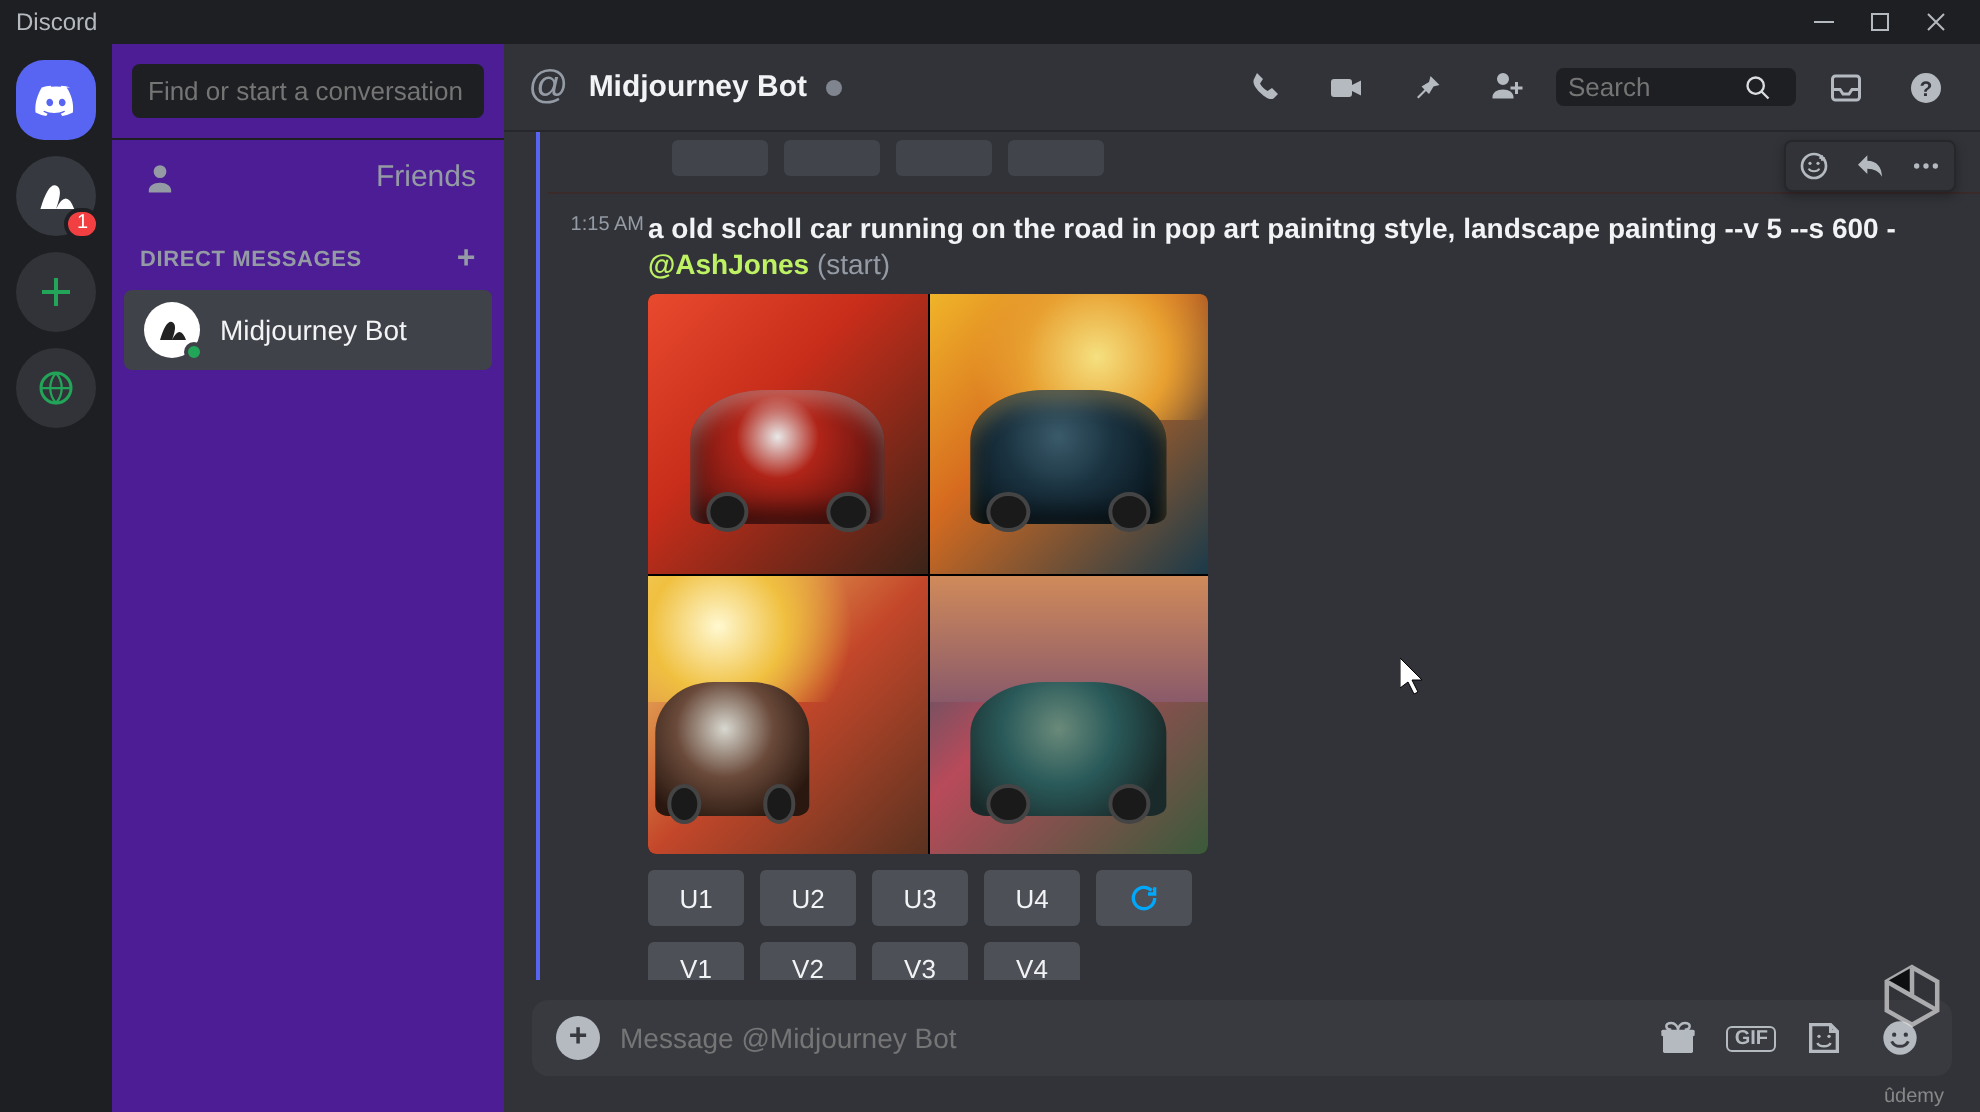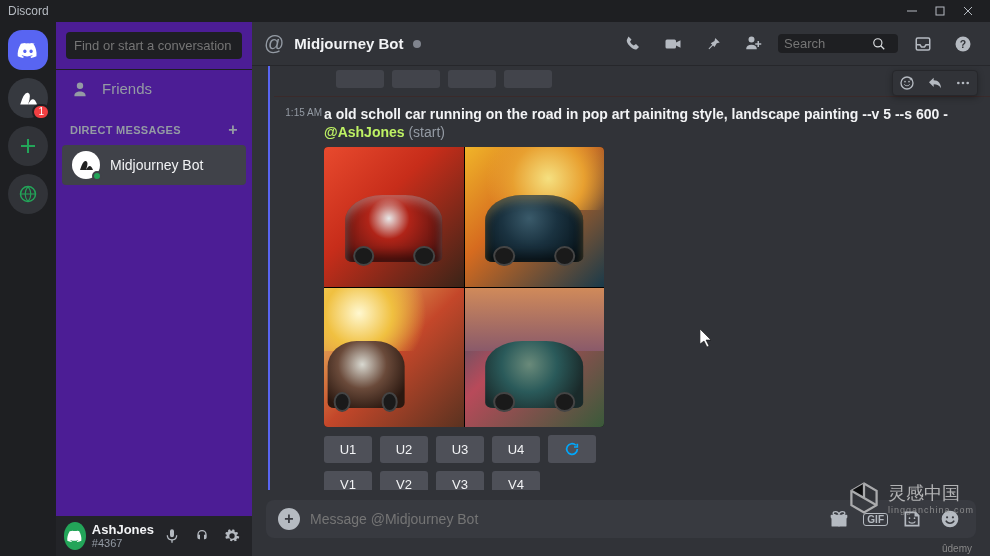--- a/index.html
+++ b/index.html
@@ -11,21 +11,21 @@
 .servers { width: 56px; background: #1e1f22; display: flex; flex-direction: column; align-items: center; padding-top: 8px; gap: 8px; }
 .server-icon { width: 40px; height: 40px; border-radius: 50%; display: flex; align-items: center; justify-content: center; background: #313338; color: #dbdee1; position: relative; }
 .server-icon.home { background: #5865f2; border-radius: 14px; }
 .server-icon.dm { background: #36393f; border-radius: 50%; }
 .server-badge { position: absolute; bottom: -2px; right: -2px; background: #f23f42; color: #fff; font-size: 10px; border-radius: 8px; padding: 0 4px; border: 2px solid #1e1f22; min-width: 16px; text-align: center; line-height: 12px; }
 .server-icon.green { color: #23a559; }
 .server-icon.explore { background: #313338; color: #23a559; }
 .sidebar { width: 196px; background: #4c1d95; display: flex; flex-direction: column; }
 .search-bar { padding: 10px; border-bottom: 1px solid #1e1f22; }
 .search-bar input { width: 100%; background: #1e1f22; border: none; border-radius: 4px; padding: 6px 8px; color: #dbdee1; font-size: 13px; outline: none; }
-.friends-row { display: flex; align-items: center; gap: 12px; padding: 10px 14px; color: #949ba4; font-size: 15px; }
+.friends-row { display: flex; align-items: center; gap: 12px; padding: 10px 14px; color: #949ba4; font-size: 15px; justify-content: space-between; }
 .dm-header { display: flex; align-items: center; justify-content: space-between; padding: 14px 14px 4px; font-size: 11px; color: #949ba4; font-weight: 600; letter-spacing: 0.3px; }
 .dm-header .plus { font-size: 16px; cursor: pointer; }
 .dm-item { display: flex; align-items: center; gap: 10px; padding: 6px 10px; margin: 2px 6px; border-radius: 4px; background: #404249; }
 .dm-item .avatar { width: 28px; height: 28px; border-radius: 50%; background: #fff; display: flex; align-items: center; justify-content: center; position: relative; }
 .dm-item .avatar .status { position: absolute; bottom: -2px; right: -2px; width: 10px; height: 10px; border-radius: 50%; background: #23a559; border: 2px solid #404249; }
 .dm-item .name { font-size: 14px; color: #f2f3f5; font-weight: 500; }
 .sidebar-footer { margin-top: auto; background: #232428; padding: 6px 8px; display: flex; align-items: center; gap: 6px; }
 .sidebar-footer .me-avatar { width: 28px; height: 28px; border-radius: 50%; background: #23a559; display: flex; align-items: center; justify-content: center; }
 .sidebar-footer .me-info { flex: 1; line-height: 1.1; }
 .sidebar-footer .me-name { font-size: 13px; color: #f2f3f5; font-weight: 600; }
@@ -57,21 +57,21 @@
 .cell.c1 .car { background: radial-gradient(circle at 45% 35%, #e8e8e8 0%, #b02418 30%, #5a1410 80%); box-shadow: inset 0 6px 10px rgba(255,255,255,0.3), inset 0 -8px 12px rgba(0,0,0,0.5); }
 .cell.c2 .car { background: radial-gradient(circle at 45% 35%, #3a5a6a 0%, #1a3240 40%, #0a1820 80%); box-shadow: inset 0 6px 10px rgba(255,200,100,0.3), inset 0 -8px 12px rgba(0,0,0,0.5); }
 .cell.c3 .car { background: radial-gradient(circle at 45% 35%, #d8d8d0 0%, #6a4a3a 40%, #2a1810 80%); bottom: 14%; left: 30%; width: 55%; }
 .cell.c4 .car { background: radial-gradient(circle at 45% 35%, #6a8a7a 0%, #2a5a5a 40%, #1a2a2a 80%); bottom: 14%; }
 .wheel { position: absolute; bottom: -6%; width: 22%; height: 30%; background: #1a1a1a; border-radius: 50%; border: 2px solid #444; }
 .wheel.l { left: 8%; } .wheel.r { right: 8%; }
 .sky { position: absolute; top: 0; left: 0; right: 0; height: 45%; }
 .cell.c2 .sky { background: radial-gradient(circle at 60% 50%, #f5e080 0%, #e8a030 40%, transparent 70%); }
 .cell.c3 .sky { background: radial-gradient(circle at 25% 40%, #fff8d0 0%, #f0c040 30%, transparent 60%); }
 .cell.c4 .sky { background: linear-gradient(#d08a5a 0%, #8a5a6a 100%); }
-.btn-row { display: flex; gap: 8px; margin-top: 8px; align-items: flex-end; }
+.btn-row { display: flex; gap: 8px; margin-top: 8px; }
 .action-btn { background: #4e5058; border: none; color: #f2f3f5; padding: 6px 0; width: 48px; border-radius: 3px; font-size: 13px; font-weight: 500; }
 .action-btn.refresh { background: #4e5058; display: flex; align-items: center; justify-content: center; }
 .hover-actions { position: absolute; top: 4px; right: 12px; background: #313338; border: 1px solid #26272b; border-radius: 4px; display: flex; box-shadow: 0 2px 6px rgba(0,0,0,0.3); }
 .hover-actions .h-btn { padding: 4px 6px; color: #b5bac1; }
 .composer { padding: 10px 14px 18px; position: relative; }
 .composer-inner { background: #383a40; border-radius: 8px; display: flex; align-items: center; padding: 8px 12px; gap: 10px; }
 .composer-inner .add-btn { width: 22px; height: 22px; border-radius: 50%; background: #b5bac1; color: #383a40; display: flex; align-items: center; justify-content: center; font-size: 16px; font-weight: bold; }
 .composer-inner input { flex: 1; background: transparent; border: none; color: #dbdee1; font-size: 14px; outline: none; }
 .composer-inner .c-icon { color: #b5bac1; padding: 0 4px; font-size: 12px; font-weight: 600; }
 .composer-inner .gif-badge { border: 1px solid #b5bac1; border-radius: 3px; padding: 0 3px; font-size: 10px; }
@@ -148,46 +148,20 @@
       <span class="plus">+</span>
     </div>
     <div class="dm-item">
       <div class="avatar">
         <svg width="20" height="20" viewBox="0 0 40 40">
             <path d="M8 30 Q14 10 20 12 Q26 14 20 30 Q28 14 34 30 Z" fill="#222"></path>
           </svg>
         <span class="status"></span>
       </div>
       <span class="name">Midjourney Bot</span>
-    </div>
-    <div class="sidebar-footer">
-      <div class="me-avatar">
-        <svg width="16" height="12" viewBox="0 0 24 18" fill="#fff">
-            <path d="M20 2a20 20 0 0 0-5-1l-.3.6a15 15 0 0 0-5.4 0L9 1a20 20 0 0 0-5 1C1 7 0 12 .5 16a20 20 0 0 0 6 2l.8-1.3c-.9-.3-1.7-.7-2.5-1.2l.6-.5c3.7 1.7 7.5 1.7 11.2 0l.6.5c-.8.5-1.6.9-2.5 1.2l.8 1.3a20 20 0 0 0 6-2c.6-5-.8-10-3.5-14z"></path>
-          </svg>
-      </div>
-      <div class="me-info">
-        <div class="me-name">AshJones</div>
-        <div class="me-tag">#4367</div>
-      </div>
-      <div class="ftr-icon">
-          <svg width="16" height="16" viewBox="0 0 24 24" fill="currentColor">
-            <path d="M12 2a3 3 0 0 0-3 3v6a3 3 0 0 0 6 0V5a3 3 0 0 0-3-3zm6 9a6 6 0 0 1-12 0H4a8 8 0 0 0 7 7.9V22h2v-3.1A8 8 0 0 0 20 11h-2z"></path>
-          </svg>
-        </div>
-      <div class="ftr-icon">
-          <svg width="16" height="16" viewBox="0 0 24 24" fill="currentColor">
-            <path d="M12 3a7 7 0 0 0-7 7v4a3 3 0 0 0 3 3h1v-7H7v-0a5 5 0 0 1 10 0v0h-2v7h1a3 3 0 0 0 3-3v-4a7 7 0 0 0-7-7z"></path>
-          </svg>
-        </div>
-      <div class="ftr-icon">
-          <svg width="16" height="16" viewBox="0 0 24 24" fill="currentColor">
-            <path d="M12 8a4 4 0 1 0 0 8 4 4 0 0 0 0-8zm9 4l2 1-1 3-2-.5c-.4.6-.9 1.1-1.5 1.5l.5 2-3 1-1-2h-2l-1 2-3-1 .5-2c-.6-.4-1.1-.9-1.5-1.5L3 16l-1-3 2-1v-2L2 9l1-3 2 .5c.4-.6.9-1.1 1.5-1.5L6 3l3-1 1 2h2l1-2 3 1-.5 2c.6.4 1.1.9 1.5 1.5L20 6l1 3-2 1v2z"></path>
-          </svg>
-        </div>
     </div>
   </div>
 
   <div class="main">
     <div class="main-header">
       <span class="at">@</span>
       <span class="title">Midjourney Bot</span>
       <span class="bot-status"></span>
       <div class="hspacer"></div>
       <div class="hdr-icon">
@@ -326,24 +300,20 @@
           </svg>
       </div>
     </div>
 
     <div class="composer">
       <div class="watermark">
         <svg class="logo" viewBox="0 0 40 40">
             <path d="M20 4 L34 12 L34 28 L20 36 L6 28 L6 12 Z" fill="none" stroke="#ddd" stroke-width="2.5"></path>
             <path d="M20 4 L20 20 L6 12 M20 20 L34 28" stroke="#ddd" stroke-width="2.5"></path>
           </svg>
-        <div>
-          <div class="txt">灵感中国</div>
-          <div class="sub">lingganchina.com</div>
-        </div>
       </div>
       <div class="composer-inner">
         <div class="add-btn">+</div>
         <input placeholder="Message @Midjourney Bot" style="">
         <div class="c-icon">
             <svg width="20" height="20" viewBox="0 0 24 24" fill="currentColor">
               <rect x="3" y="10" width="18" height="11" rx="1"></rect>
               <rect x="2" y="7" width="20" height="4" rx="1"></rect>
               <path d="M12 7v14M8 7c-2 0-3-1-3-2s1-2 3-2 4 2 4 4M16 7c2 0 3-1 3-2s-1-2-3-2-4 2-4 4" fill="none" stroke="currentColor" stroke-width="1.5"></path>
             </svg>

